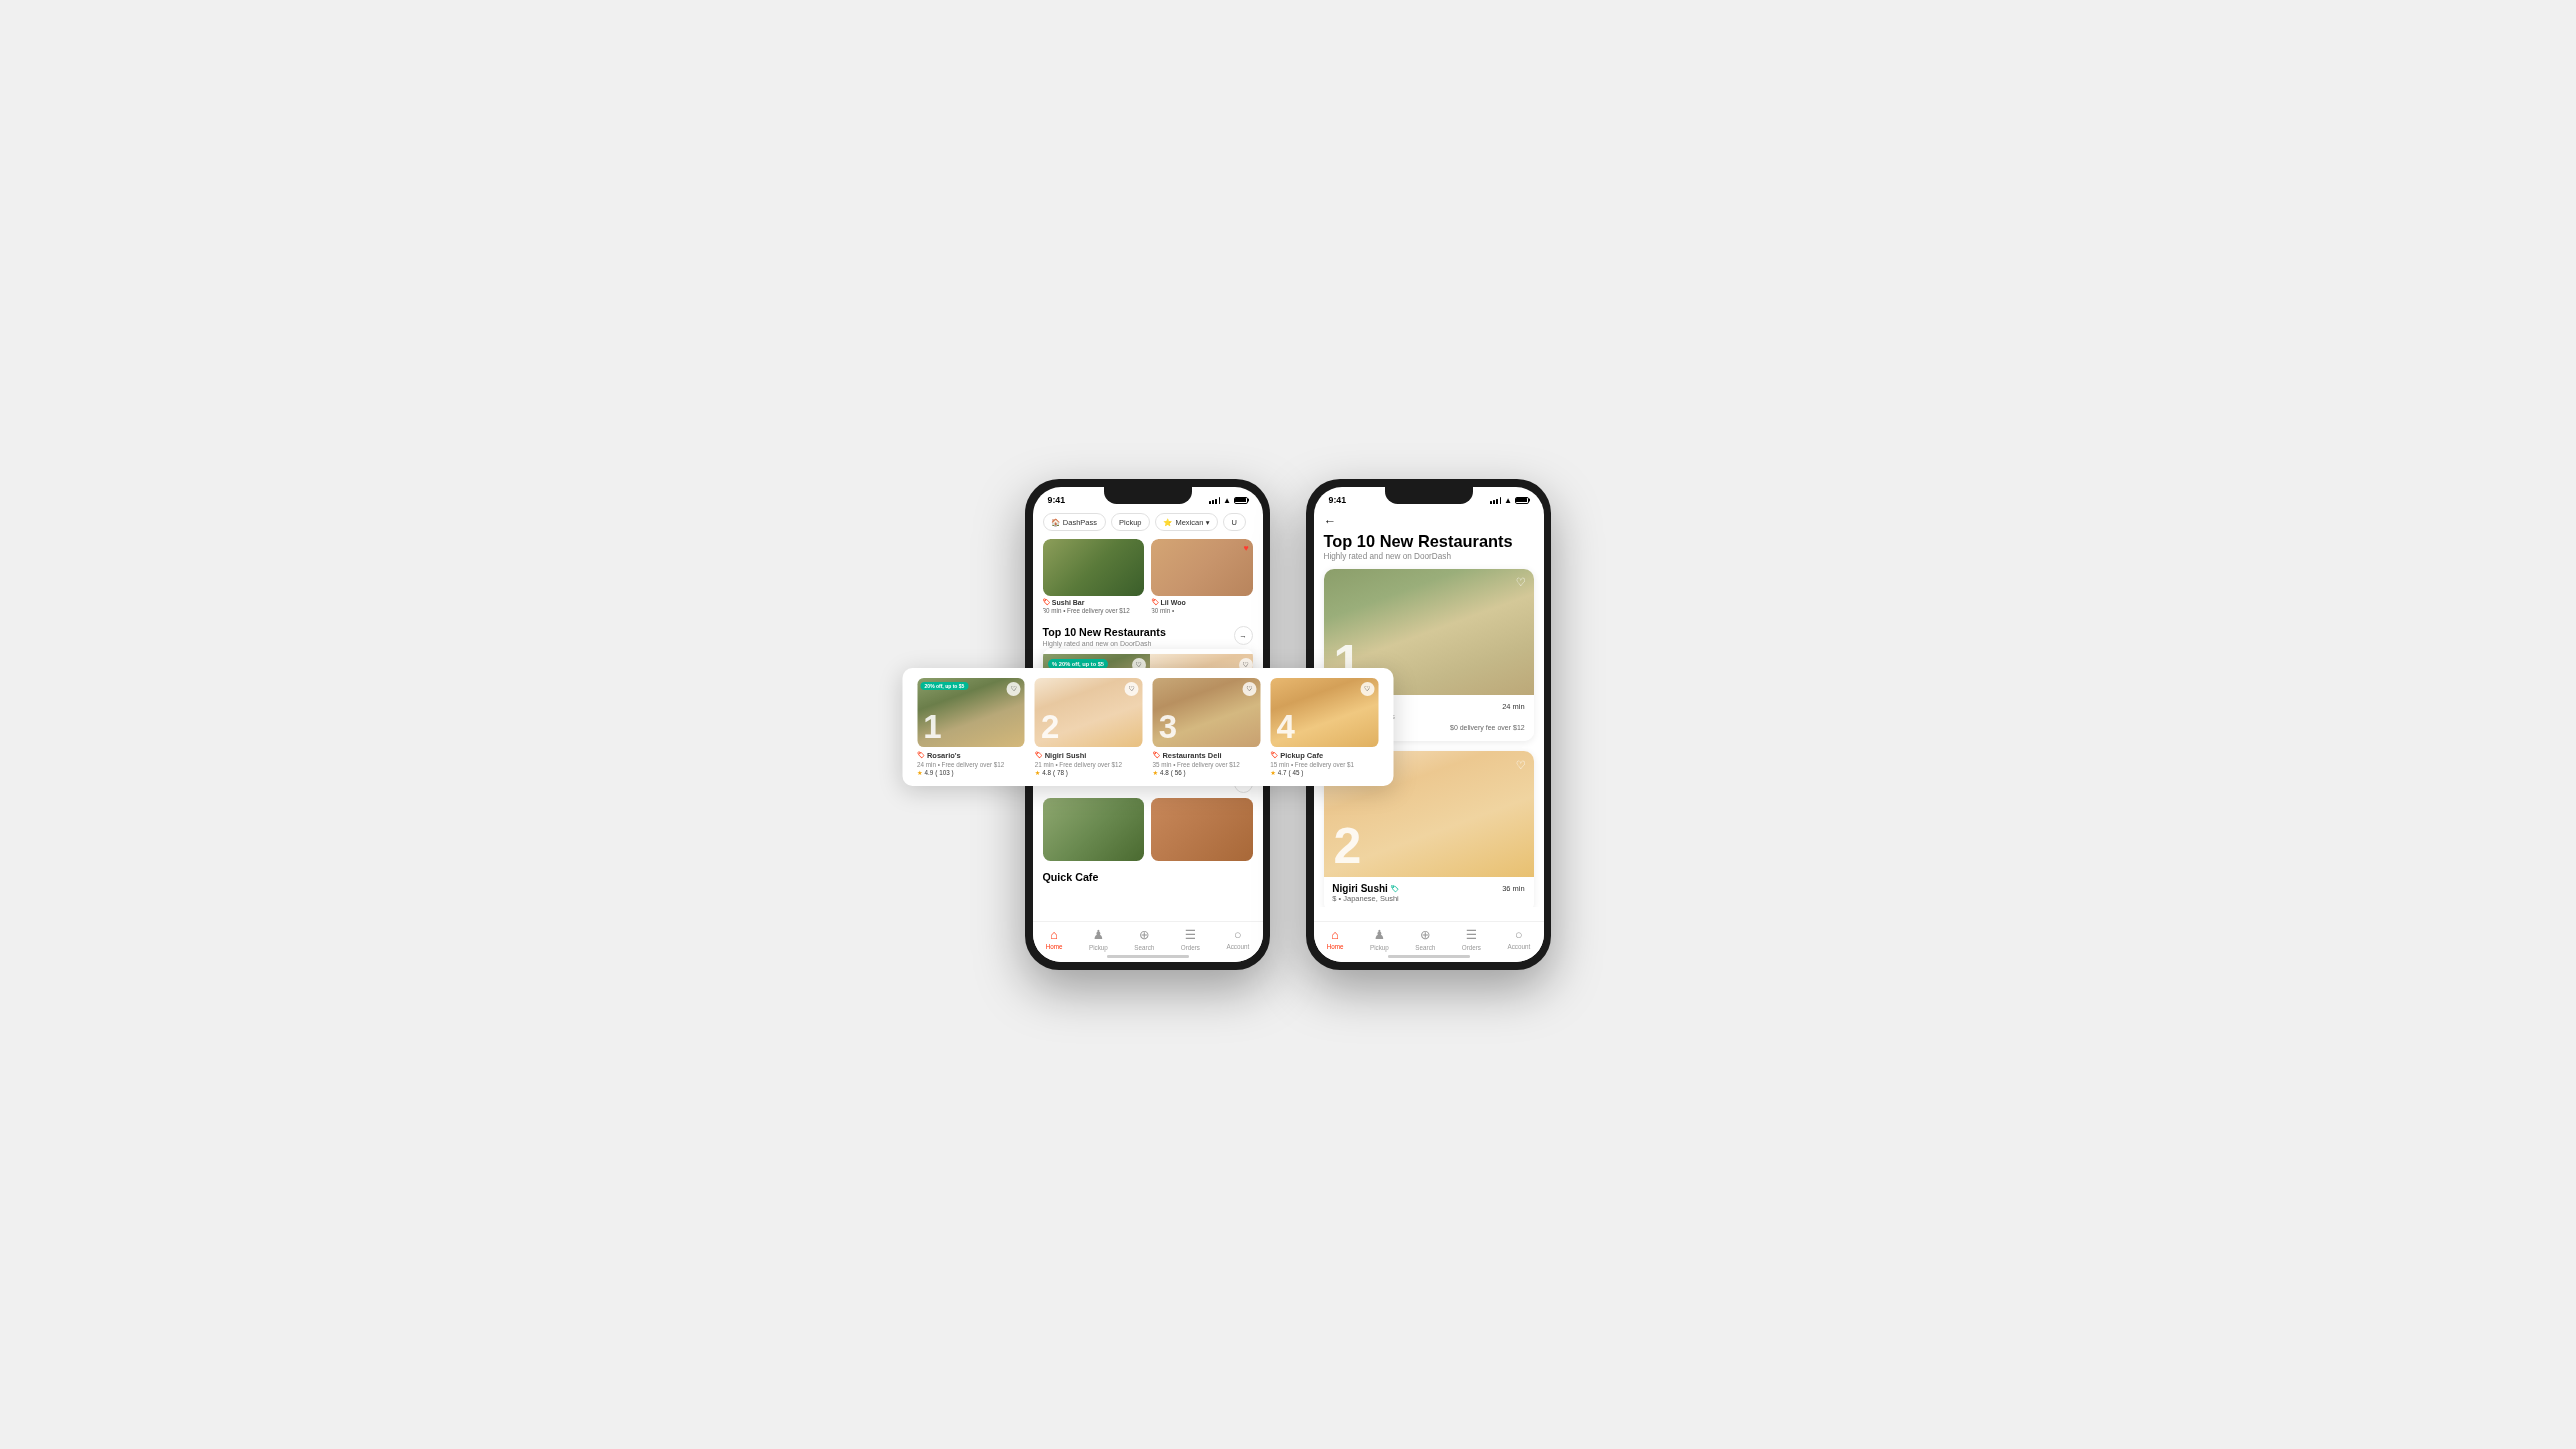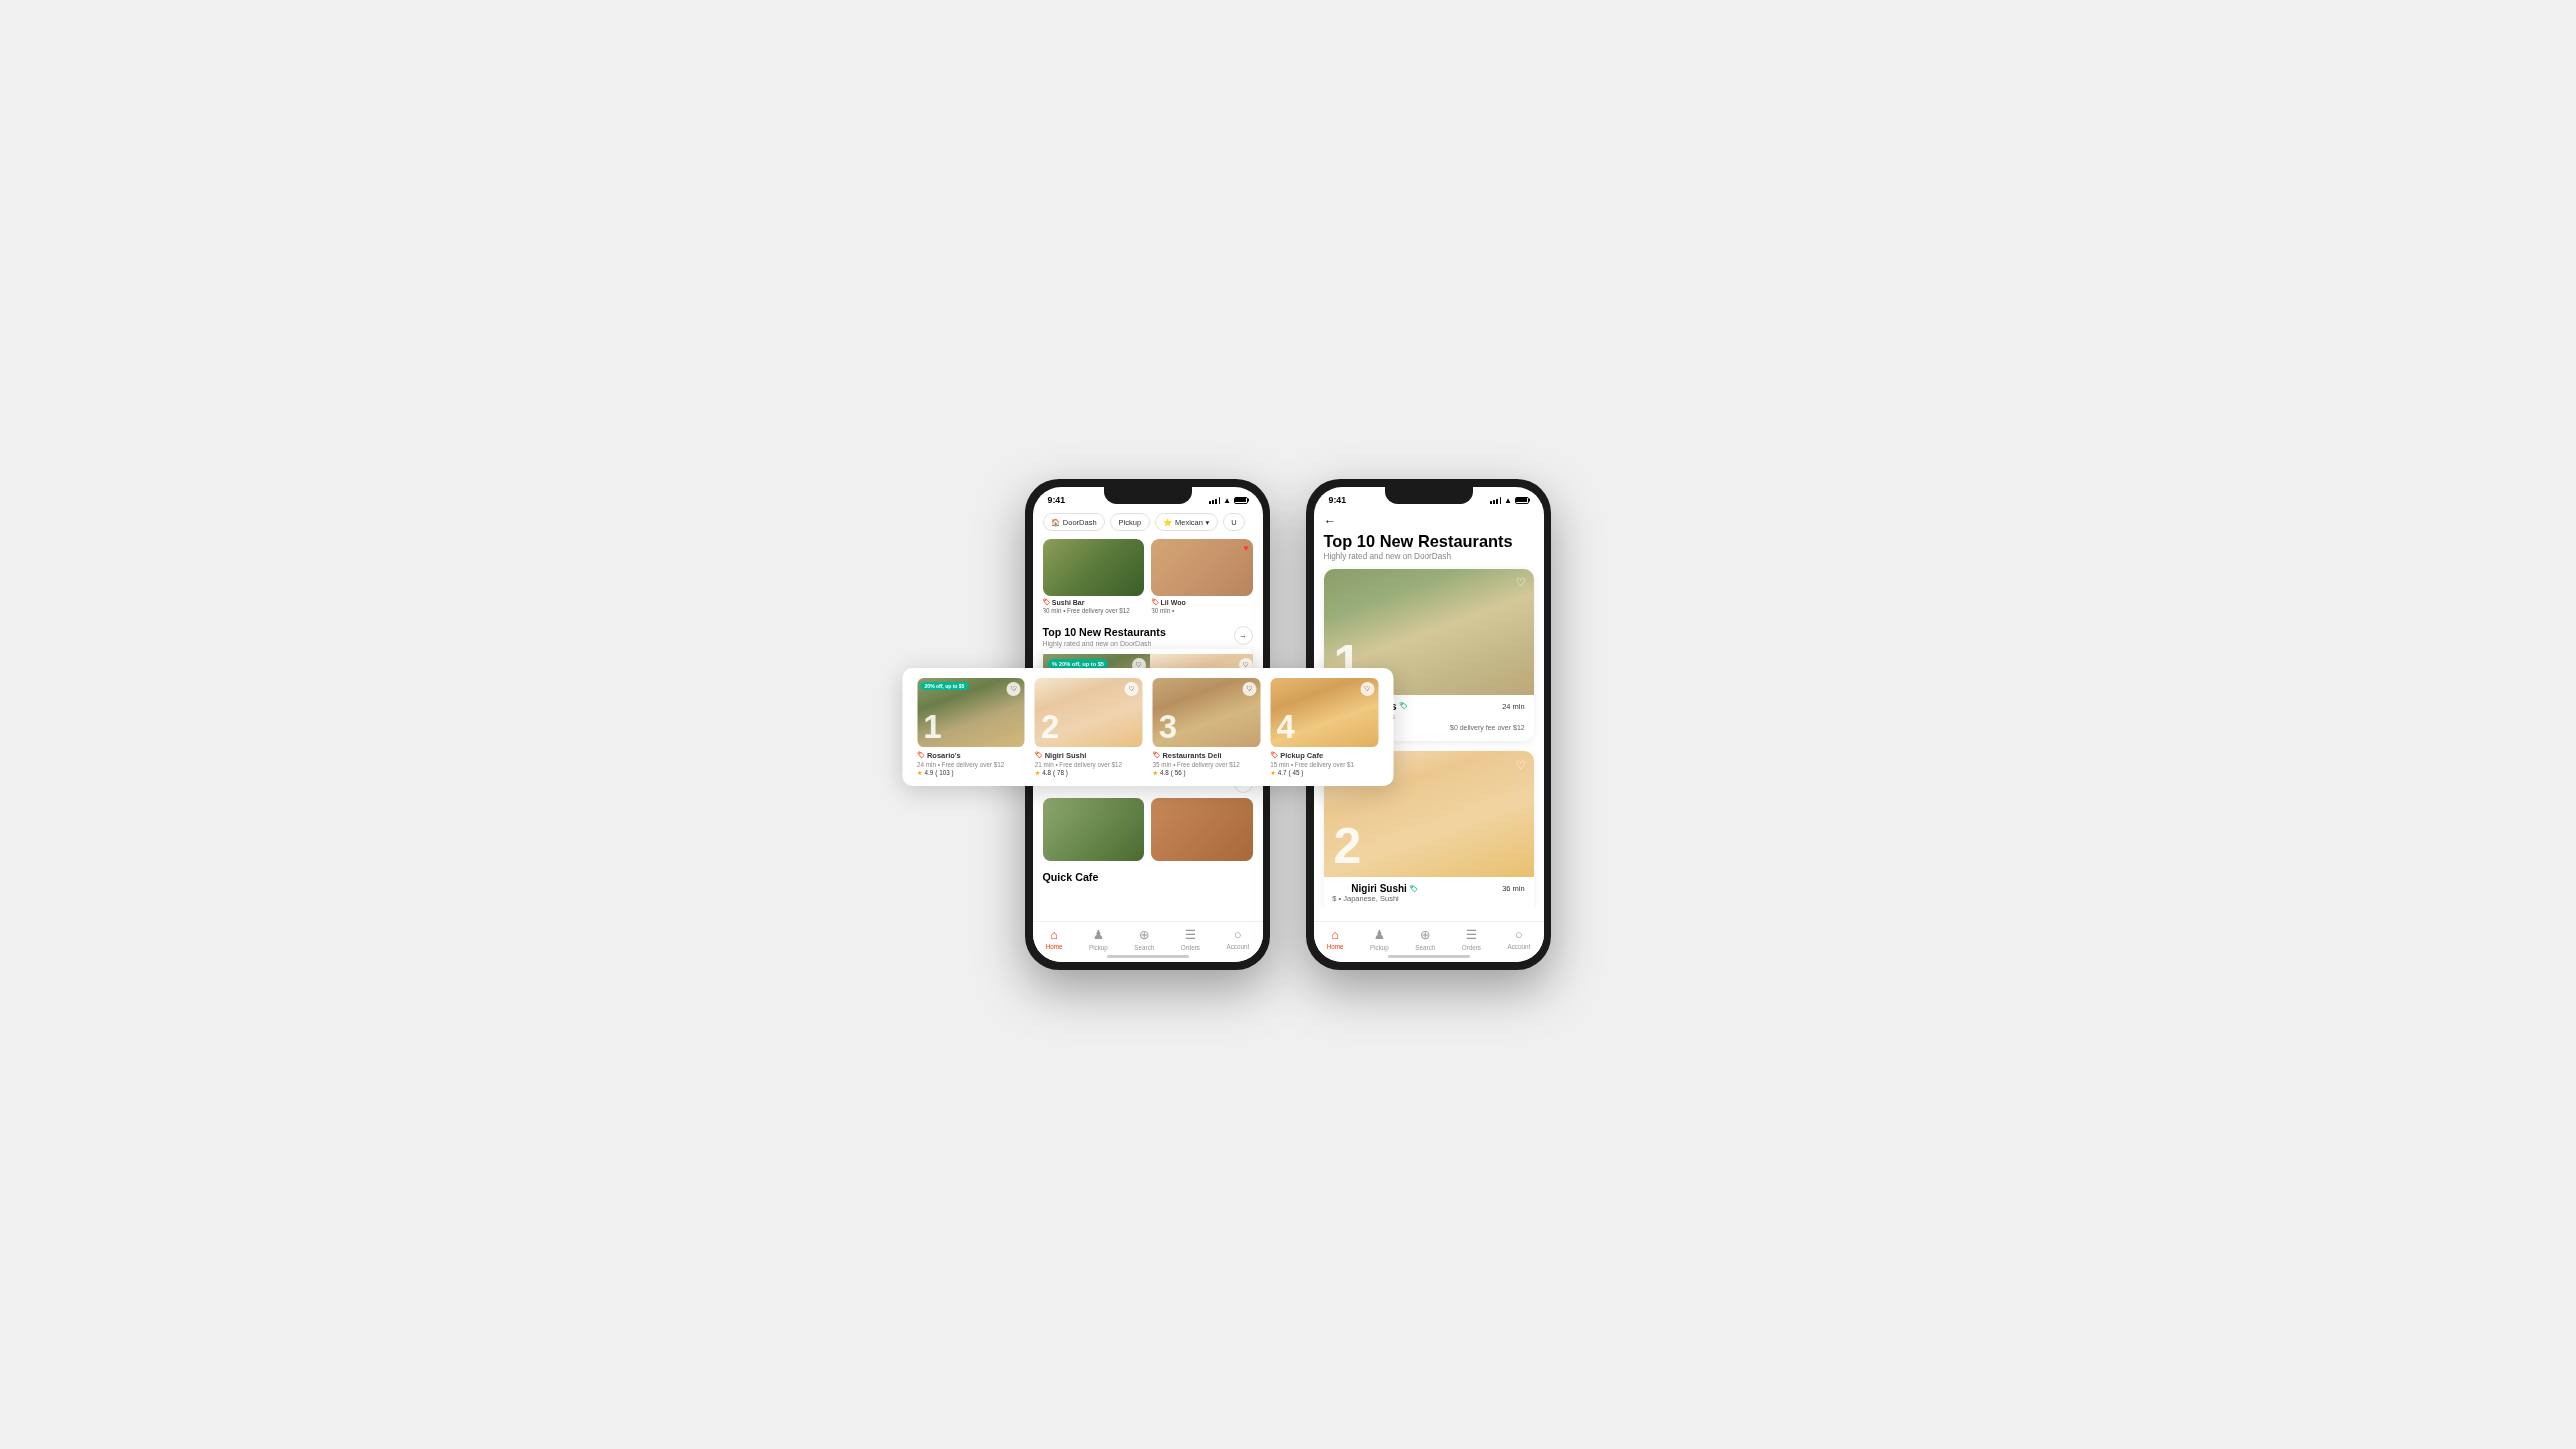--- a/index.html
+++ b/index.html
@@ -371,21 +371,20 @@
       padding: 6.3px 8.8px 8.8px;
       background: #fff;
     }
     .detail-card-name {
       font-size: 10px;
       font-weight: 700;
       color: #000;
       display: flex;
       justify-content: space-between;
       align-items: center;
-      margin-left: 19px;
     }
     .detail-card-name-text {
       display: flex;
       align-items: center;
       gap: 2.5px;
     }
     .detail-card-type {
       font-size: 7.5px;
       color: #666;
       margin-top: 0;
@@ -534,21 +533,21 @@
               <div class="battery-fill"></div>
             </div>
           </div>
         </div>
 
         <div class="screen-content">
 
           <div class="filter-chips">
             <div class="chip">
               <span>🏠</span>
-              <span>DoorDash</span>
+              <span>DashPass</span>
             </div>
             <div class="chip">
               <span>Pickup</span>
             </div>
             <div class="chip">
               <span>⭐</span>
               <span>Mexican</span>
               <span>▾</span>
             </div>
             <div class="chip">

